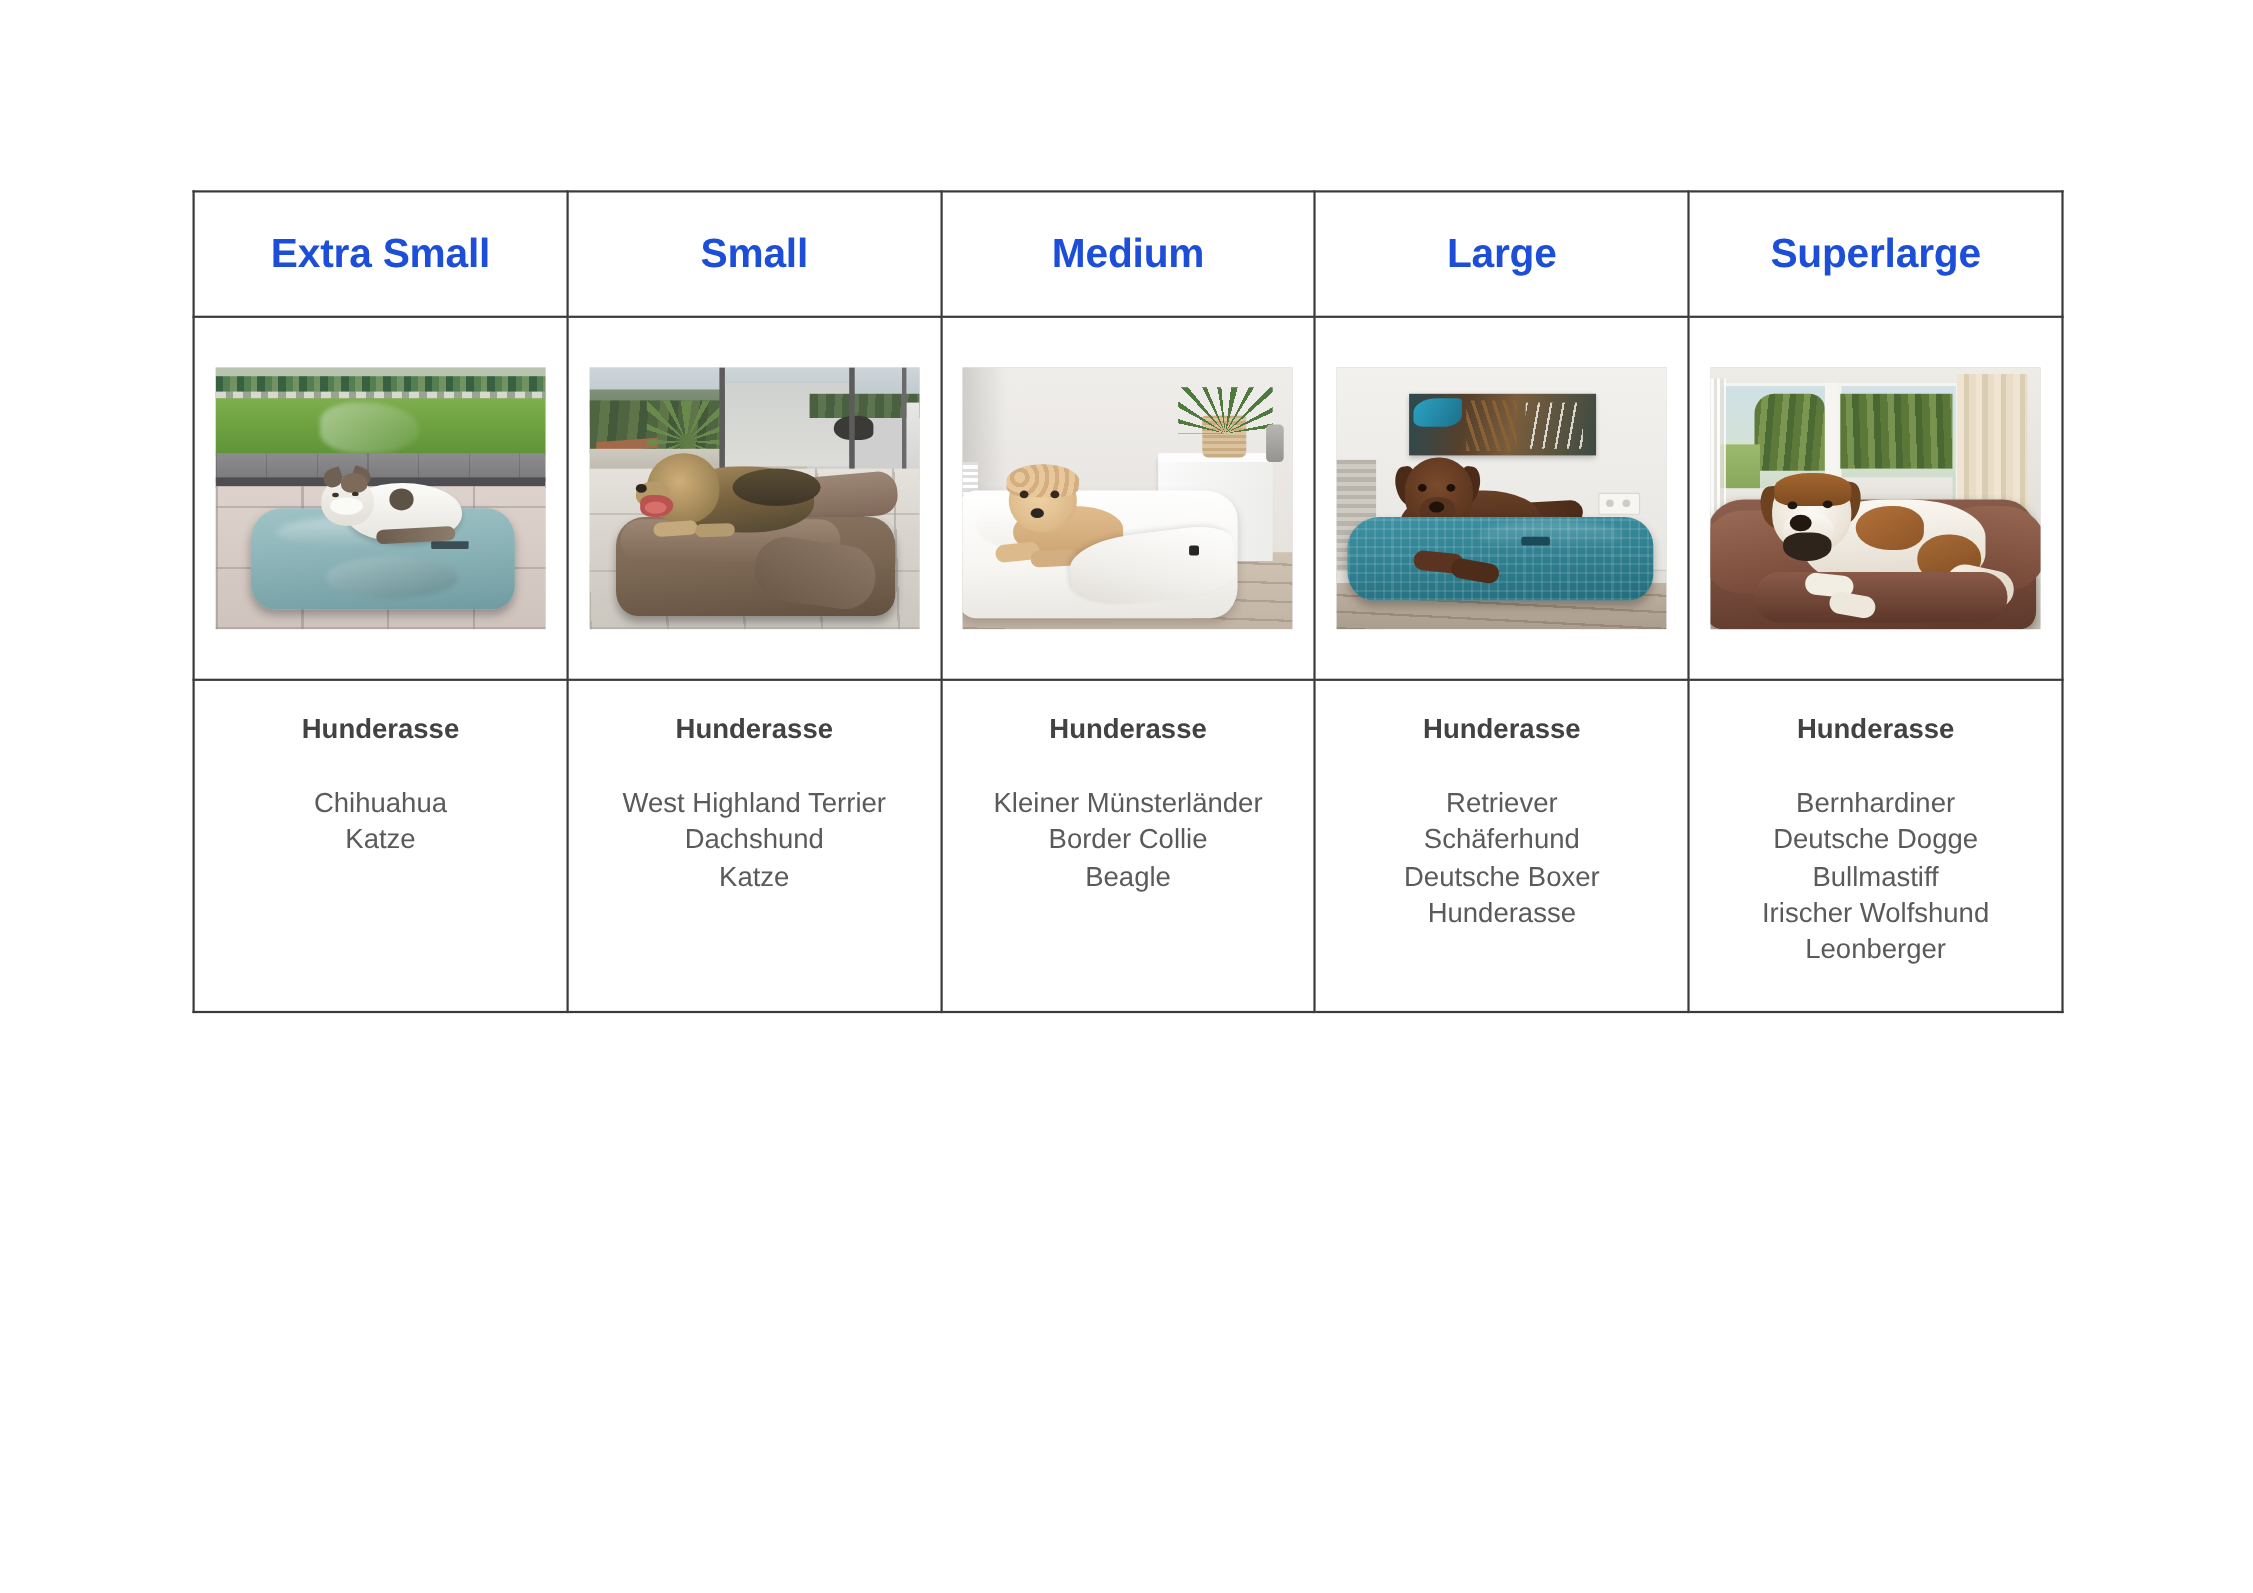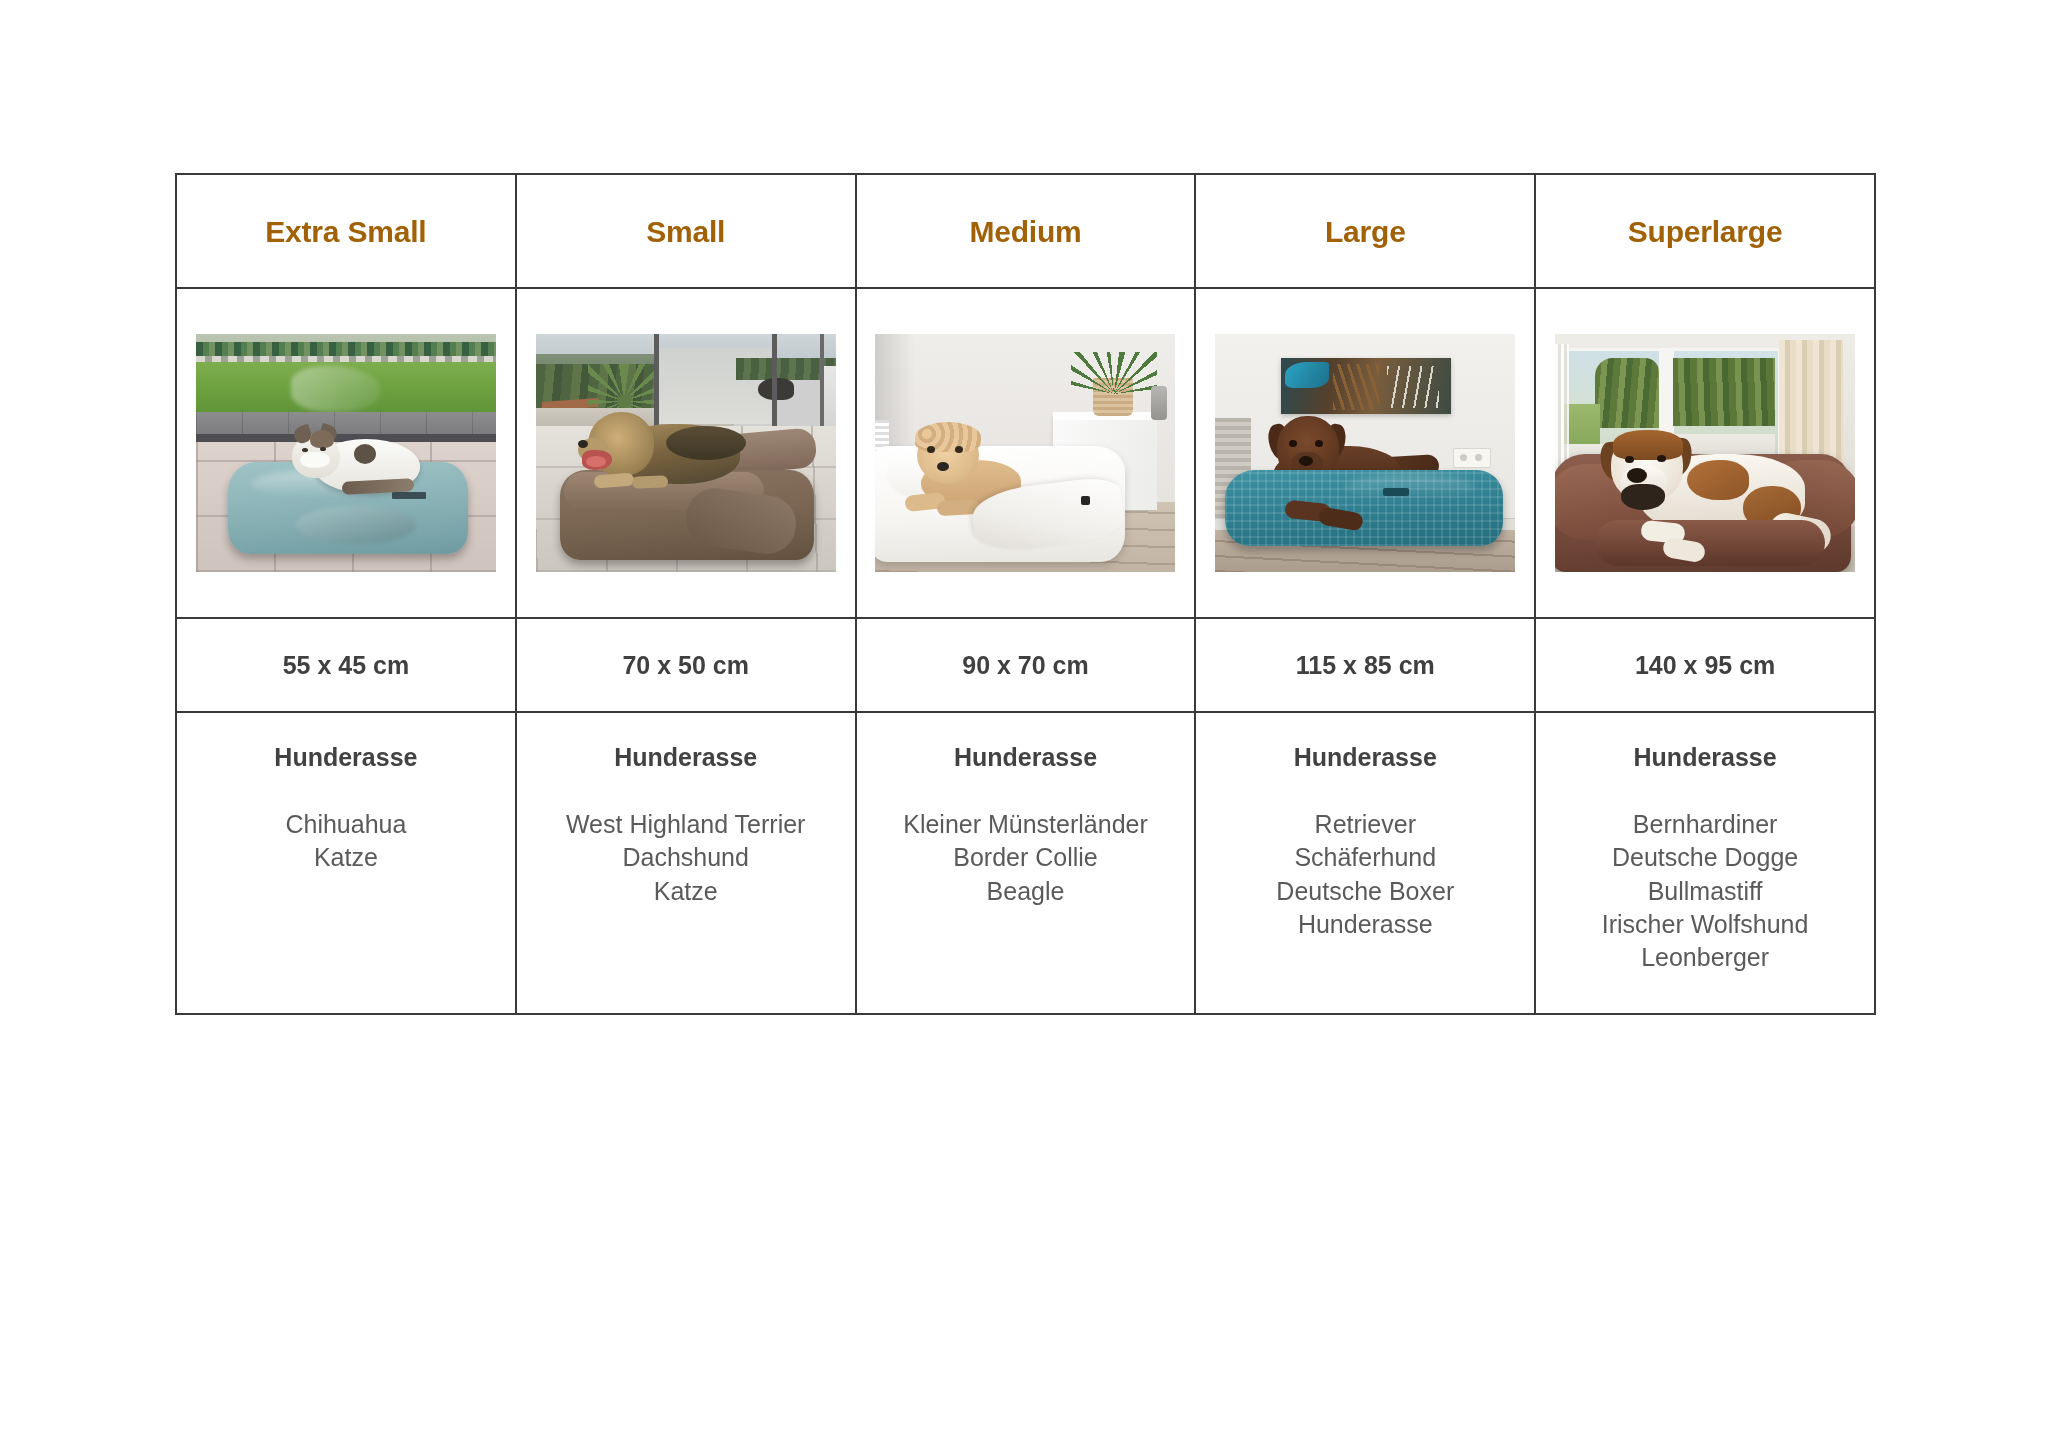--- a/index.html
+++ b/index.html
@@ -39,23 +39,23 @@
     vertical-align: middle;
     text-align: center;
     background: #ffffff;
   }
 
   
   tr.header-row td {
     height: 112px;
   }
   .cat-title {
-    color: #a16207;
+    color: #1d4ed8;
     font-weight: bold;
-    font-size: 30px;
+    font-size: 37px;
     letter-spacing: -0.2px;
     line-height: 1.1;
   }
 
   
   tr.photo-row td {
     height: 328px;
     vertical-align: middle;
   }
   .photo-wrap {
@@ -619,37 +619,20 @@
                 <div class="nose"></div>
                 <div class="jowl"></div>
             <div class="bolsterB"></div>
             <div class="paw1"></div>
                 <div class="paw2"></div>
           </div>
         </div>
       </td>
     </tr>
 
-    <tr class="dim-row">
-      <td>
-        <div class="dim-text">55 x 45 cm</div>
-      </td>
-      <td>
-        <div class="dim-text">70 x 50 cm</div>
-      </td>
-      <td>
-        <div class="dim-text">90 x 70 cm</div>
-      </td>
-      <td>
-        <div class="dim-text">115 x 85 cm</div>
-      </td>
-      <td>
-        <div class="dim-text">140 x 95 cm</div>
-      </td>
-    </tr>
 
     <tr class="breed-row">
       <td>
         <div class="breed-block">
           <div class="breed-heading">Hunderasse</div>
           <div class="breed-list">
                 <div>Chihuahua</div>
                 <div>Katze</div>
               </div>
         </div>

